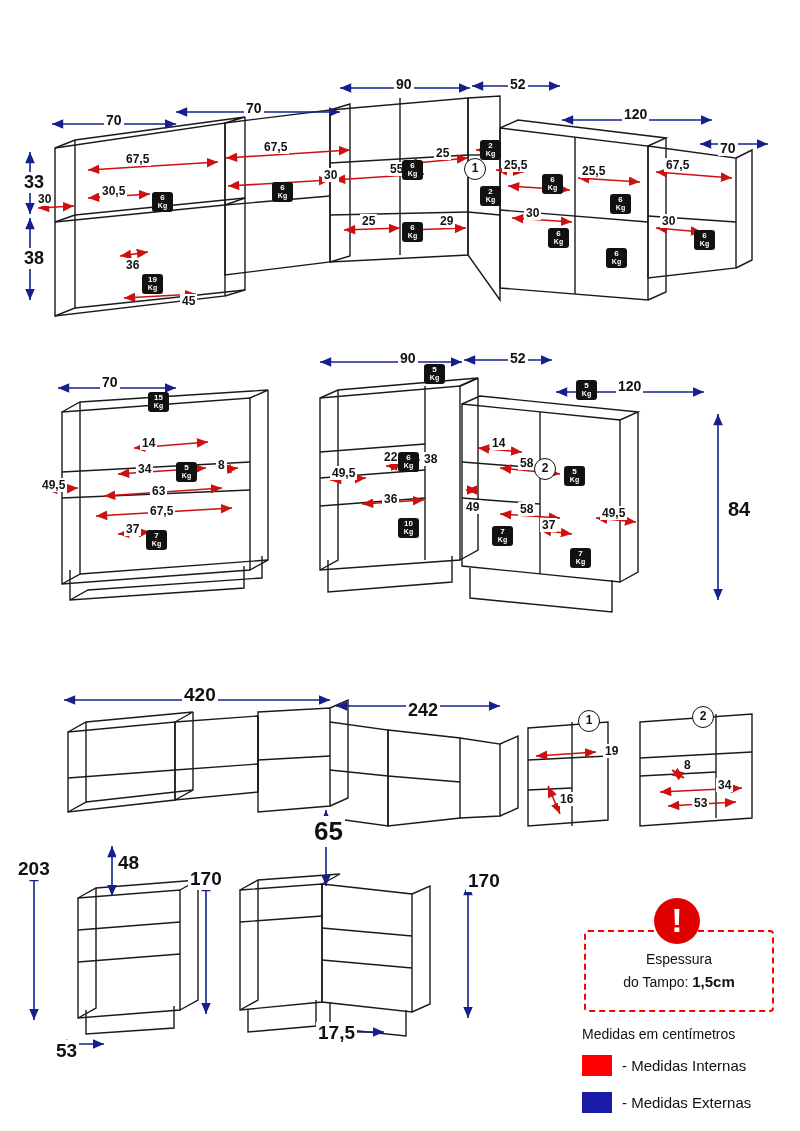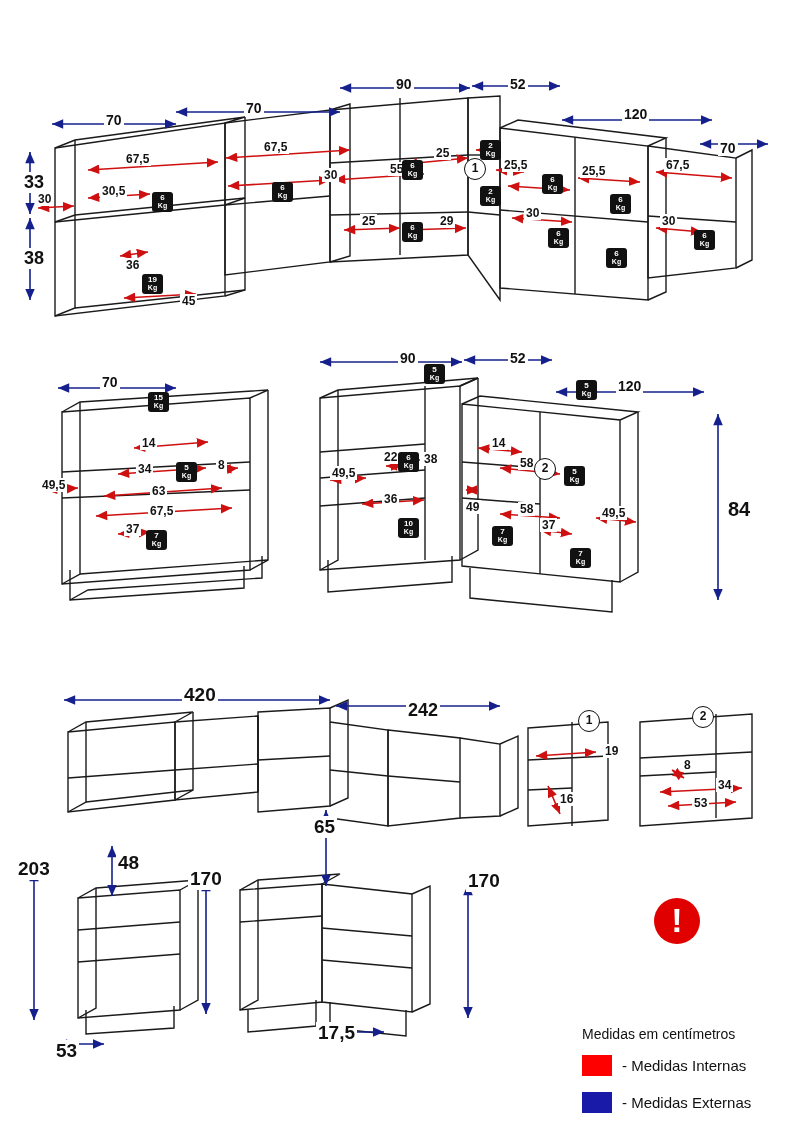--- a/index.html
+++ b/index.html
@@ -419,33 +419,40 @@
   <div class="kg" style="left:570px;top:548px;">
       <span class="n">7</span>
       <span class="u">Kg</span>
     </div>
 
   <div class="dim" style="left:182px;top:684px;font-size:19px;">420</div>
   <div class="dim" style="left:406px;top:700px;font-size:18px;">242</div>
   <div class="dim" style="left:16px;top:858px;font-size:19px;">203</div>
   <div class="dim" style="left:116px;top:852px;font-size:19px;">48</div>
   <div class="dim" style="left:188px;top:868px;font-size:19px;">170</div>
-  <div class="dim" style="left:312px;top:816px;font-size:19px;">65</div>
+  <div class="dim" style="left:312px;top:816px;font-size:26px;">65</div>
   <div class="dim" style="left:466px;top:870px;font-size:19px;">170</div>
   <div class="dim" style="left:54px;top:1040px;font-size:19px;">53</div>
   <div class="dim" style="left:316px;top:1022px;font-size:19px;">17,5</div>
 
   <div class="circ" style="left:578px;top:710px;">1</div>
   <div class="circ" style="left:692px;top:706px;">2</div>
   <div class="dim sm" style="left:568px;top:744px;margin-left:35px;">19</div>
   <div class="dim sm" style="left:558px;top:792px;">16</div>
   <div class="dim sm" style="left:682px;top:758px;">8</div>
   <div class="dim sm" style="left:716px;top:778px;">34</div>
   <div class="dim sm" style="left:692px;top:796px;">53</div>
 
+  <div class="warnbox" style="left:584px;top:930px;width:186px;height:78px;">
+    <div class="warn-t" style="top:18px;">Espessura</div>
+    <div class="warn-t" style="top:40px;">
+      <span>do Tampo:</span>
+      <b>1,5cm</b>
+    </div>
+  </div>
   <div class="warn-ic" style="left:654px;top:898px;">!</div>
 
   <div class="legend-note" style="left:582px;top:1026px;font-size:14px;">Medidas em centímetros</div>
   <div class="swatch sw-red" style="left:582px;top:1055px;"></div>
   <div class="legend-note" style="left:622px;top:1057px;font-size:15px;">- Medidas Internas</div>
   <div class="swatch sw-blue" style="left:582px;top:1092px;"></div>
   <div class="legend-note" style="left:622px;top:1094px;font-size:15px;">- Medidas Externas</div>
 
 </div>
 

